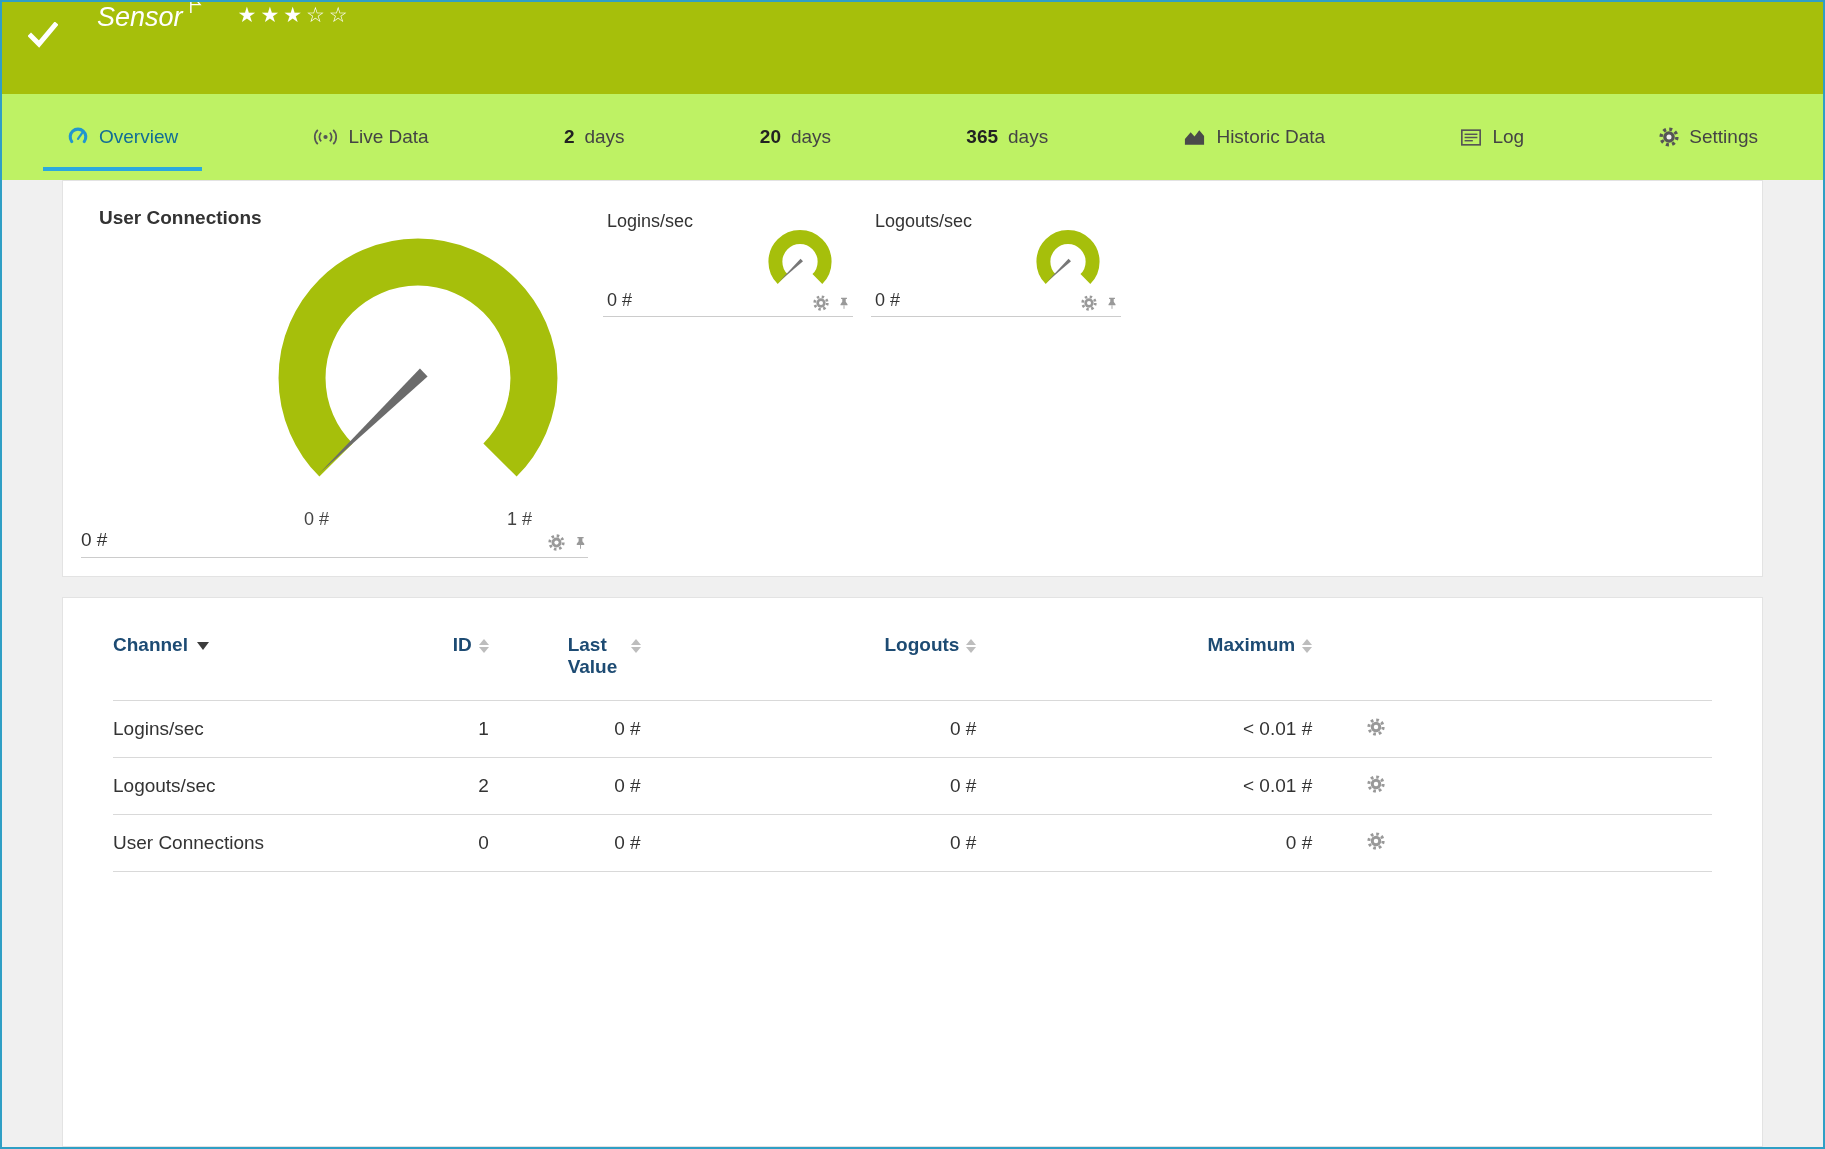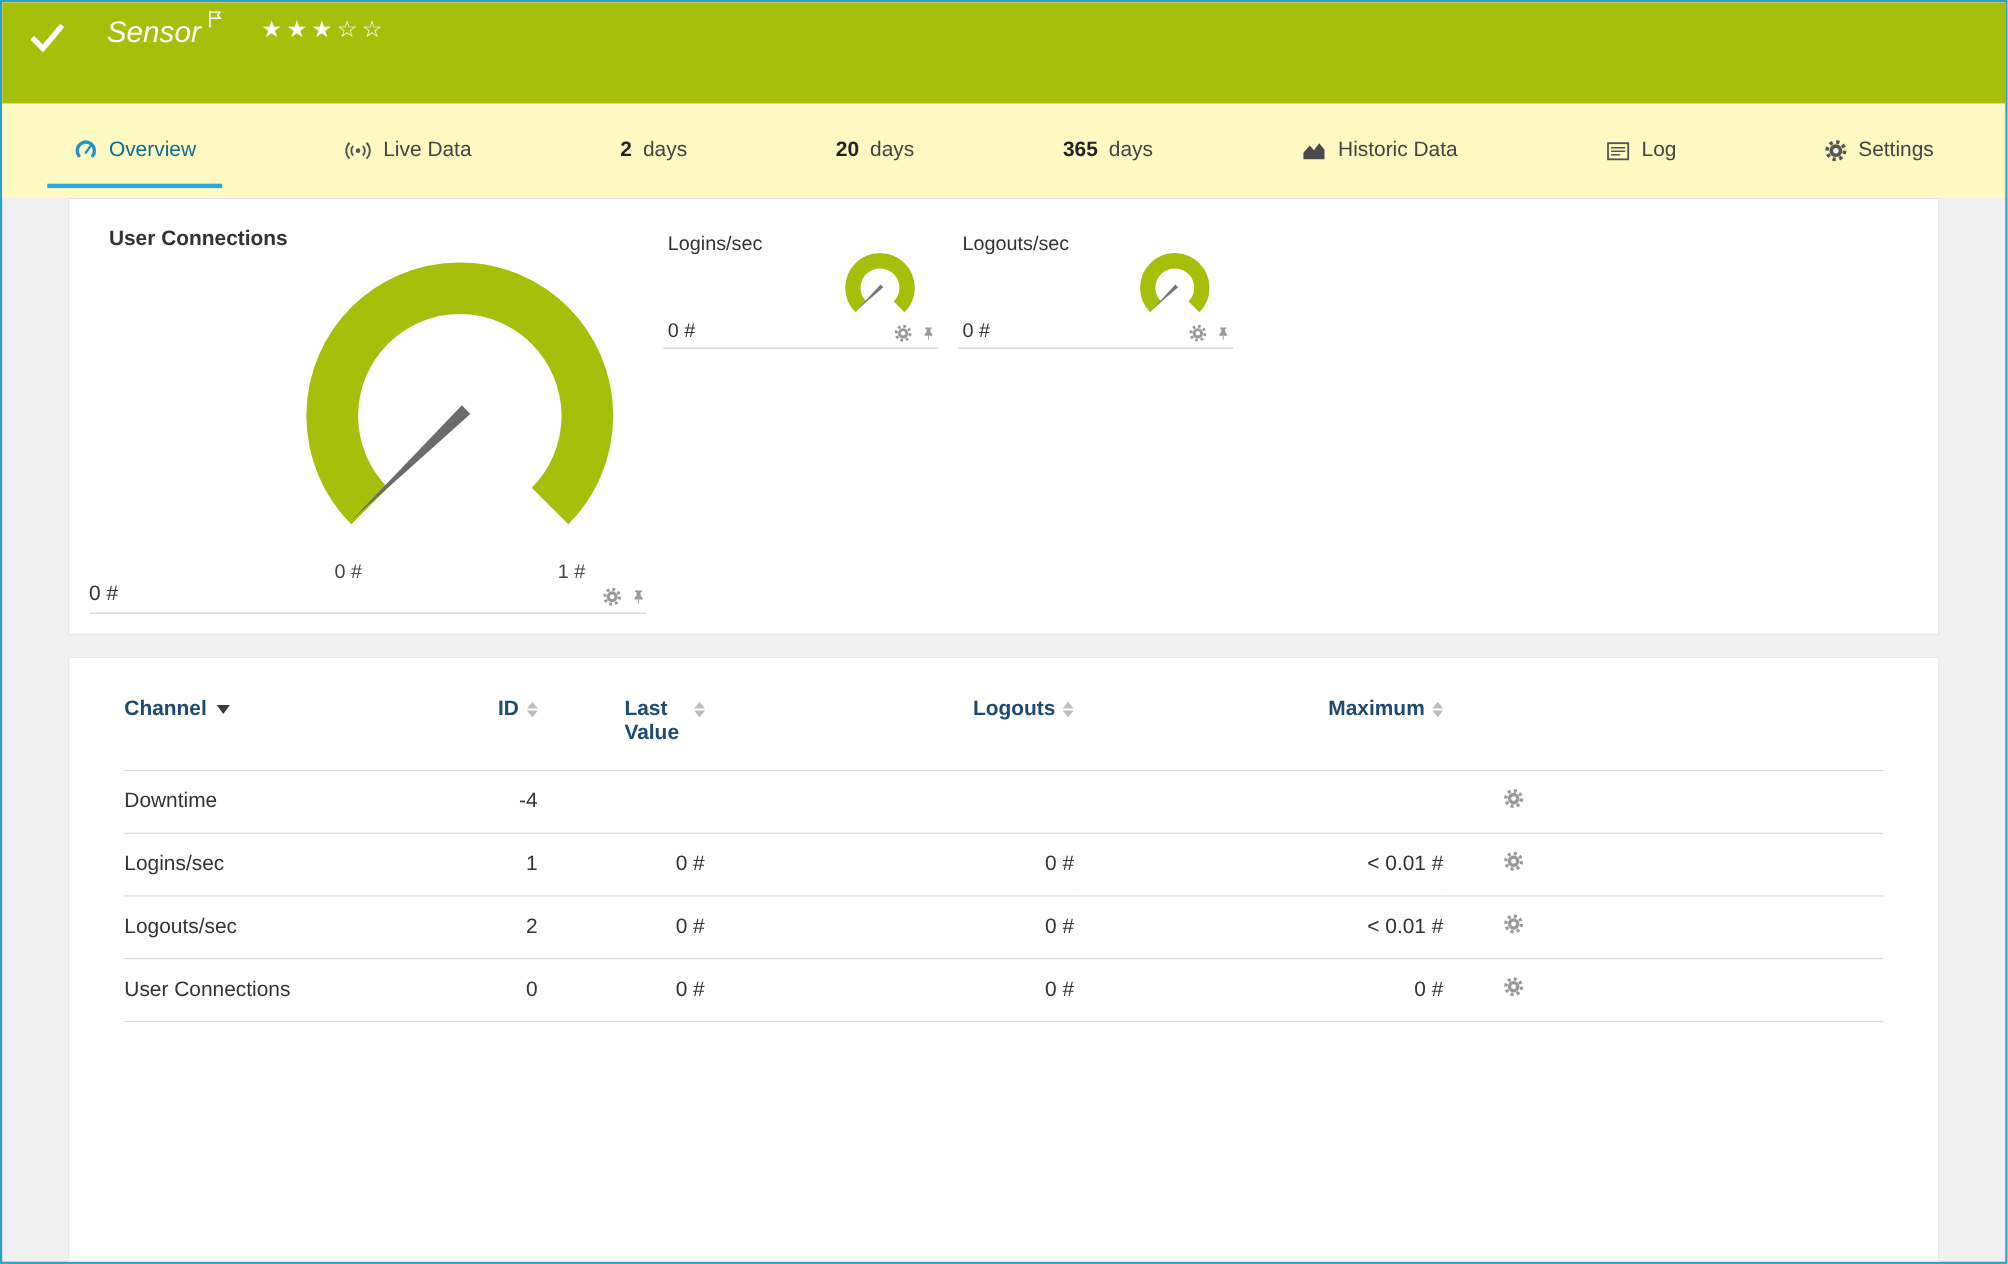--- a/index.html
+++ b/index.html
@@ -15,34 +15,34 @@
   }
 
   
   .header {
     flex: 0 0 92px;
     background: #a6bf0b;
     color: #fff;
     position: relative;
   }
   .check-wrap { position: absolute; left: 26px; top: 20px; }
-  .header-text { margin-left: 95px; padding-top: 12px; }
+  .header-text { margin-left: 95px; padding-top: 0; }
   .line1 { display: flex; align-items: baseline; }
   .kind { font-style: italic; font-size: 27px; }
   .sensor-title { font-size: 30px; font-weight: bold; margin-left: 13px; letter-spacing: 0.2px; }
   .flag-wrap { margin-left: 6px; transform: translateY(-12px); }
   .stars { font-size: 21px; letter-spacing: 4px; margin-left: 36px; transform: translateY(-4px); cursor: pointer; }
   .status { font-size: 16px; margin-top: 7px; margin-left: 19px; }
 
   
   .tabs {
     flex: 0 0 86px;
     display: flex; align-items: stretch; justify-content: space-between;
     padding: 0 55px;
-    background: #fef9c3;
+    background: #bef264;
   }
   .tab {
     display: flex; align-items: center; gap: 10px;
     font-size: 19px; color: #444;
     position: relative; padding: 0 10px; cursor: pointer;
     white-space: nowrap;
   }
   .tab .num { font-weight: bold; color: #222; }
   .tab.active { color: #116d96; }
   .tab.active::after {
@@ -328,35 +328,20 @@
                 <i class="up"></i>
                 <i class="down"></i>
               </span>
           </th>
           <th></th>
             <th></th>
         </tr>
       </thead>
       <tbody>
         <tr>
-          <td>Downtime</td>
-          <td class="num">-4</td>
-          <td class="num"></td>
-          <td class="num"></td>
-          <td class="num"></td>
-          <td class="actions"><span class="row-gear">
-            <svg width="18" height="18" viewBox="0 0 24 24">
-              <circle cx="12" cy="12" r="7" fill="#999"></circle>
-              <circle cx="12" cy="12" r="9.5" fill="none" stroke="#999" stroke-width="4" stroke-dasharray="3.6 3.86"></circle>
-              <circle cx="12" cy="12" r="3" fill="#fff"></circle>
-            </svg>
-              </span></td>
-          <td></td>
-        </tr>
-        <tr>
           <td>Logins/sec</td>
           <td class="num">1</td>
           <td class="num">0 #</td>
           <td class="num">0 #</td>
           <td class="num">&lt; 0.01 #</td>
           <td class="actions"><span class="row-gear">
             <svg width="18" height="18" viewBox="0 0 24 24">
               <circle cx="12" cy="12" r="7" fill="#999"></circle>
               <circle cx="12" cy="12" r="9.5" fill="none" stroke="#999" stroke-width="4" stroke-dasharray="3.6 3.86"></circle>
               <circle cx="12" cy="12" r="3" fill="#fff"></circle>

